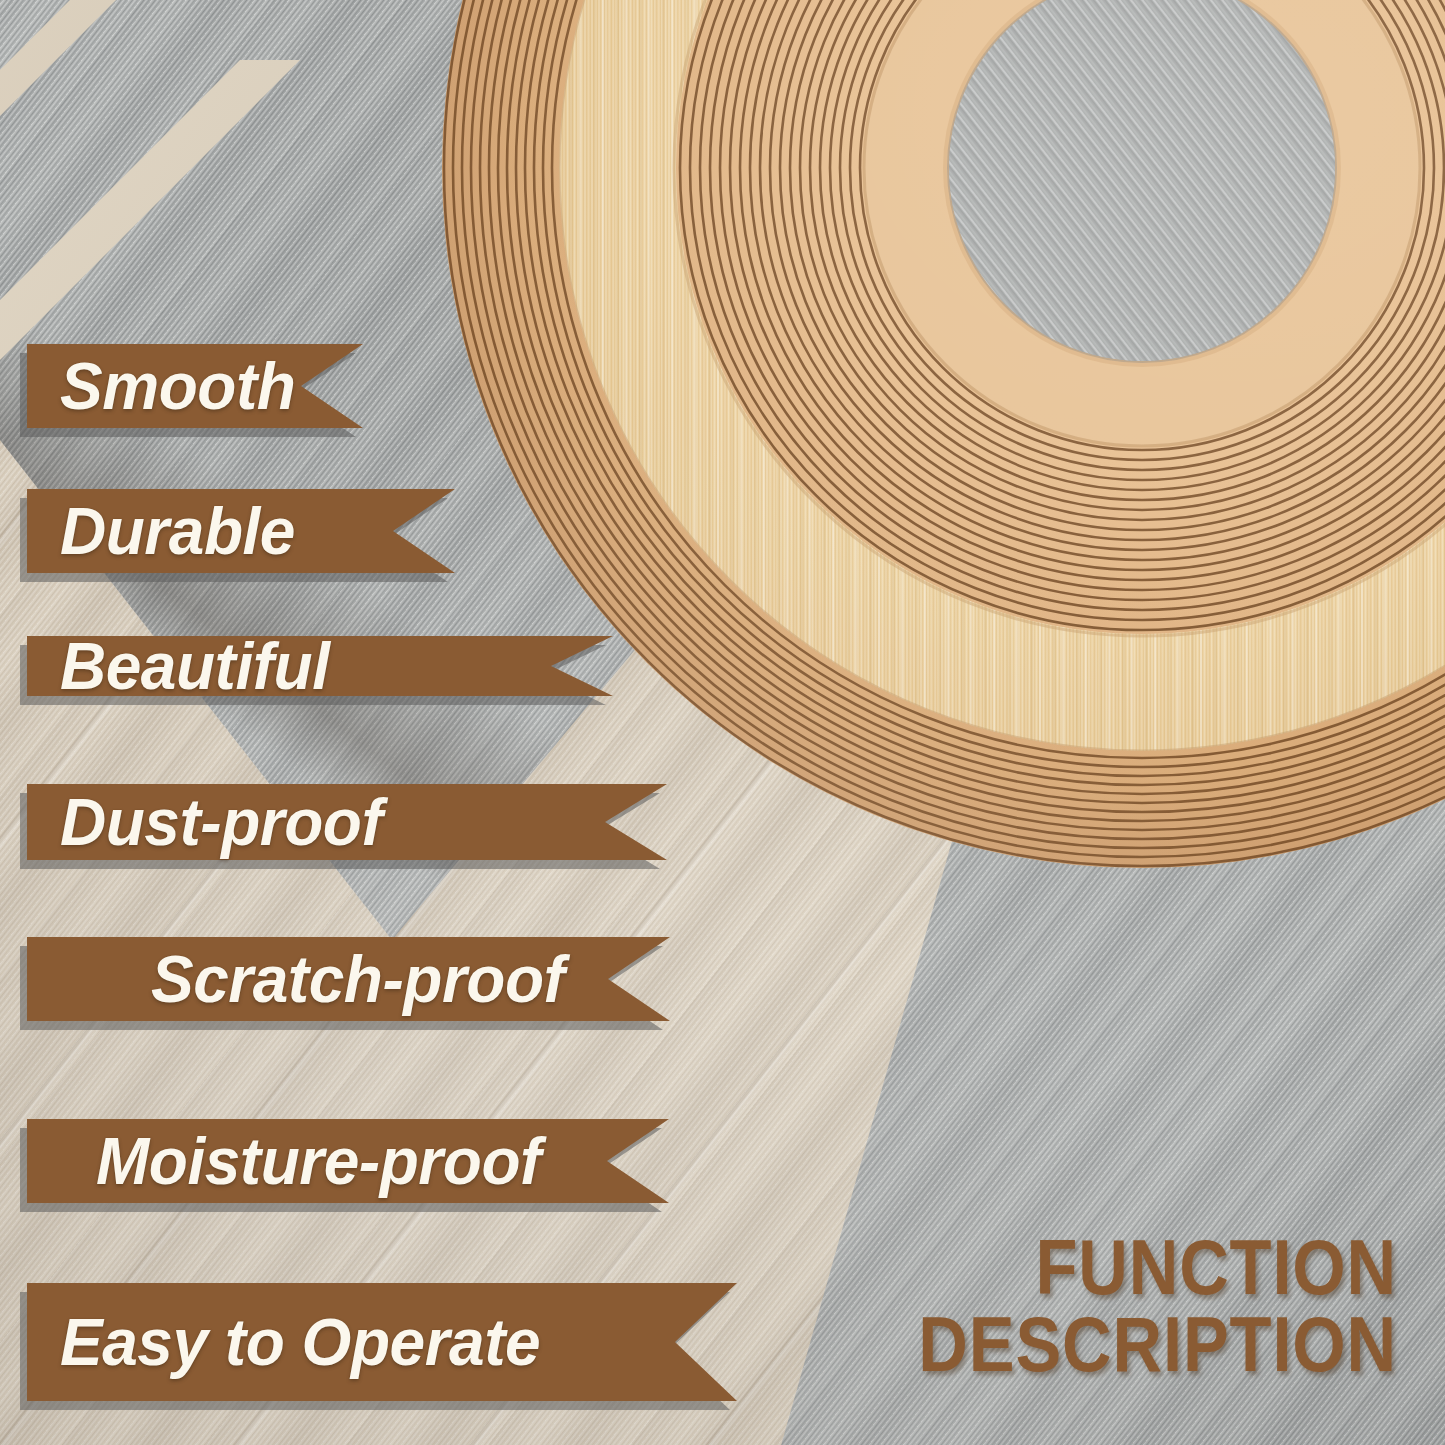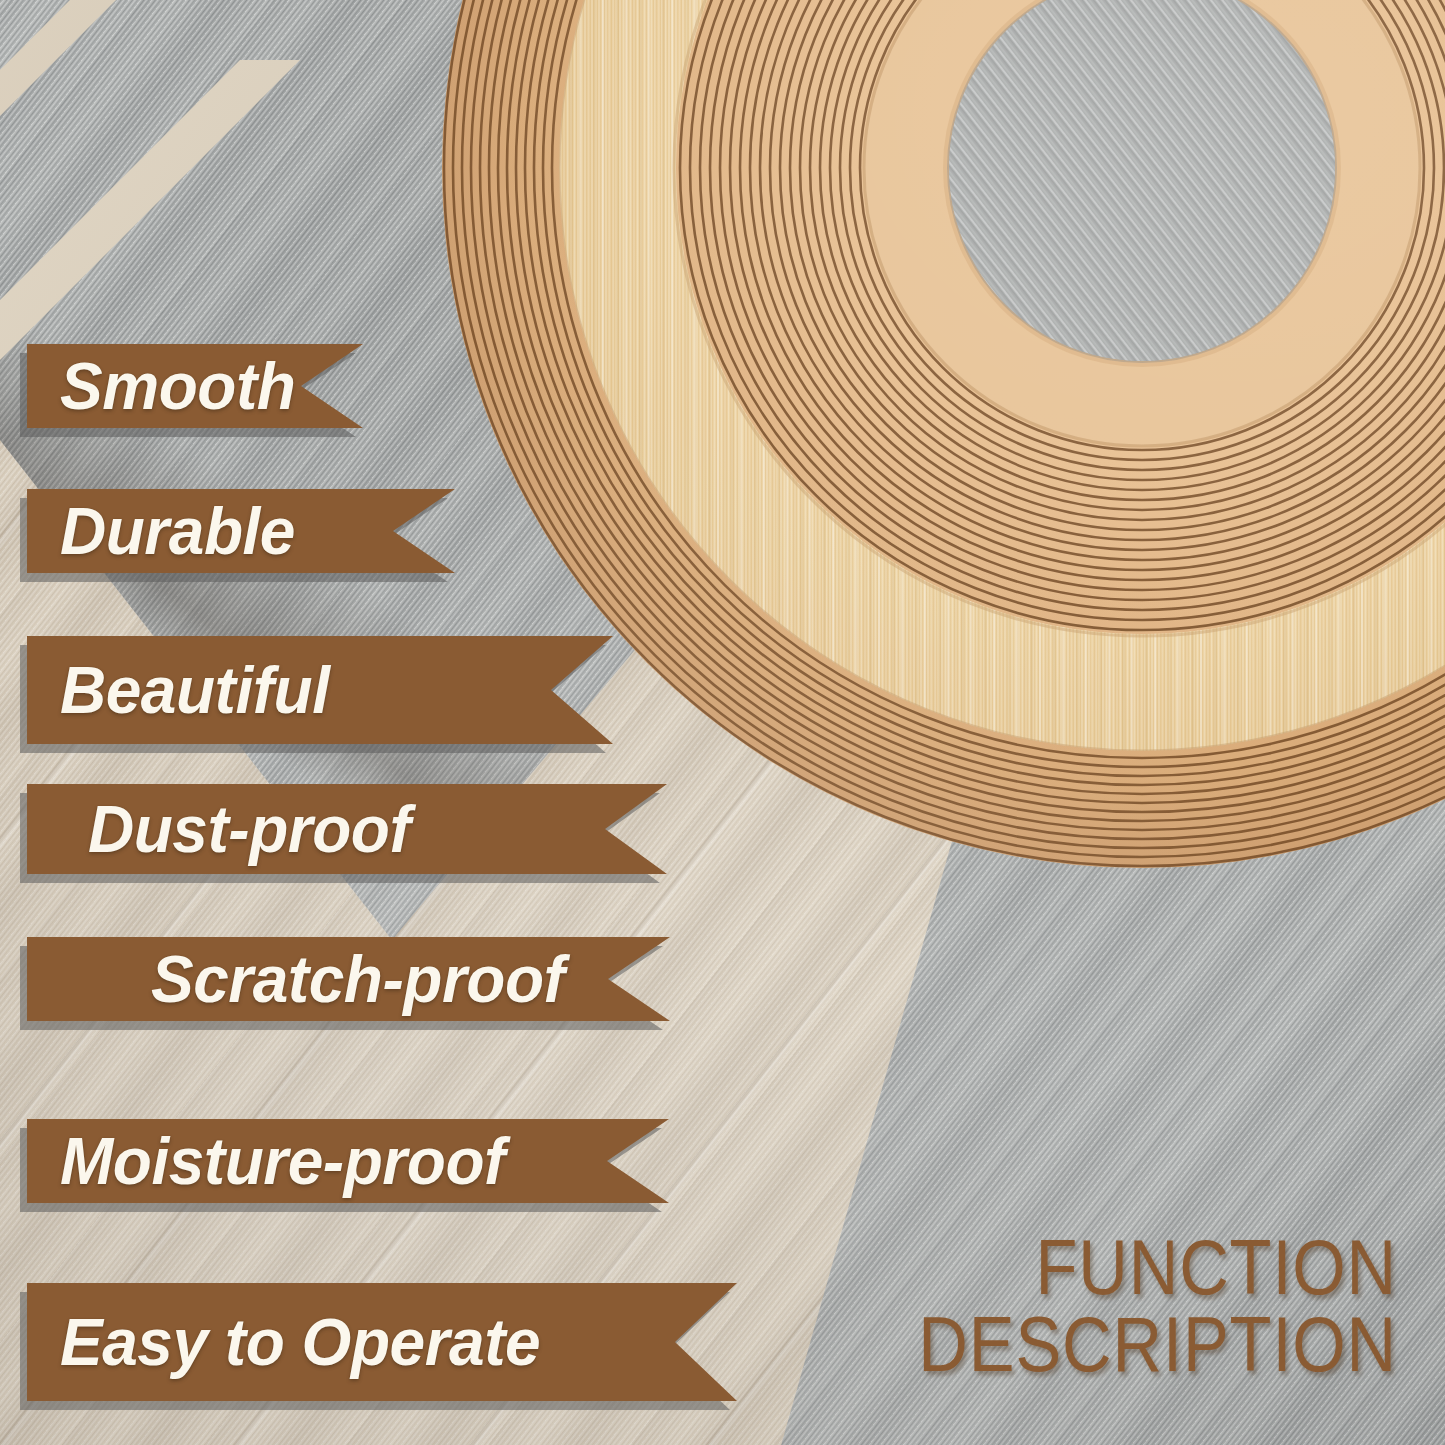--- a/index.html
+++ b/index.html
@@ -161,21 +161,21 @@
     transform:scaleX(.97);
     transform-origin:left center;
   }
 
   
   #fn-desc{
     position:absolute;
     right:48px;bottom:62px;
     text-align:right;
     color:#8a5b33;
-    font-weight:400;
+    font-weight:700;
     font-size:78px;
     line-height:.99;
     letter-spacing:1px;
     text-shadow:3px 4px 5px rgba(70,48,26,.40);
   }
   #fn-desc .fd-line{
     display:block;
     transform:scaleX(.88);
     transform-origin:right center;
     white-space:nowrap;
@@ -317,39 +317,39 @@
       <div class="ribbon-shape" style="background: rgb(138, 91, 51);"></div>
       <span class="ribbon-label" style="color: rgb(251, 247, 237);">Smooth</span>
     </div>
 
     <div class="ribbon" style="left: 27px; top: 489px; width: 428px; height: 84px; text-align: right;">
       <div class="ribbon-shadow"></div>
       <div class="ribbon-shape" style="background: rgb(138, 91, 51);"></div>
       <span class="ribbon-label" style="color: rgb(251, 247, 237);">Durable</span>
     </div>
 
-    <div class="ribbon" style="left: 27px; top: 636px; width: 586px; height: 108px;">
+    <div class="ribbon" style="left: 27px; top: 636px; width: 586px; height: 60px;">
       <div class="ribbon-shadow"></div>
       <div class="ribbon-shape" style="background: rgb(138, 91, 51);"></div>
       <span class="ribbon-label" style="color: rgb(251, 247, 237);">Beautiful</span>
     </div>
 
-    <div class="ribbon" style="left: 27px; top: 784px; width: 640px; height: 90px; padding-left: 28px;">
+    <div class="ribbon" style="left: 27px; top: 784px; width: 640px; height: 76px;">
       <div class="ribbon-shadow"></div>
       <div class="ribbon-shape" style="background: rgb(138, 91, 51);"></div>
       <span class="ribbon-label" style="color: rgb(251, 247, 237);">Dust-proof</span>
     </div>
 
     <div class="ribbon" style="left: 27px; top: 937px; width: 643px; height: 84px; justify-content: center;">
       <div class="ribbon-shadow"></div>
       <div class="ribbon-shape" style="background: rgb(138, 91, 51);"></div>
       <span class="ribbon-label" style="color: rgb(251, 247, 237);">Scratch-proof</span>
     </div>
 
-    <div class="ribbon" style="left: 27px; top: 1119px; width: 642px; height: 84px;">
+    <div class="ribbon" style="left: 27px; top: 1119px; width: 642px; height: 84px; padding-left: 36px;">
       <div class="ribbon-shadow"></div>
       <div class="ribbon-shape" style="background: rgb(138, 91, 51);"></div>
       <span class="ribbon-label" style="color: rgb(251, 247, 237);">Moisture-proof</span>
     </div>
 
     <div class="ribbon" style="left: 27px; top: 1283px; width: 710px; height: 118px;">
       <div class="ribbon-shadow"></div>
       <div class="ribbon-shape" style="background: rgb(138, 91, 51);"></div>
       <span class="ribbon-label" style="color: rgb(251, 247, 237);">Easy to Operate</span>
     </div>

